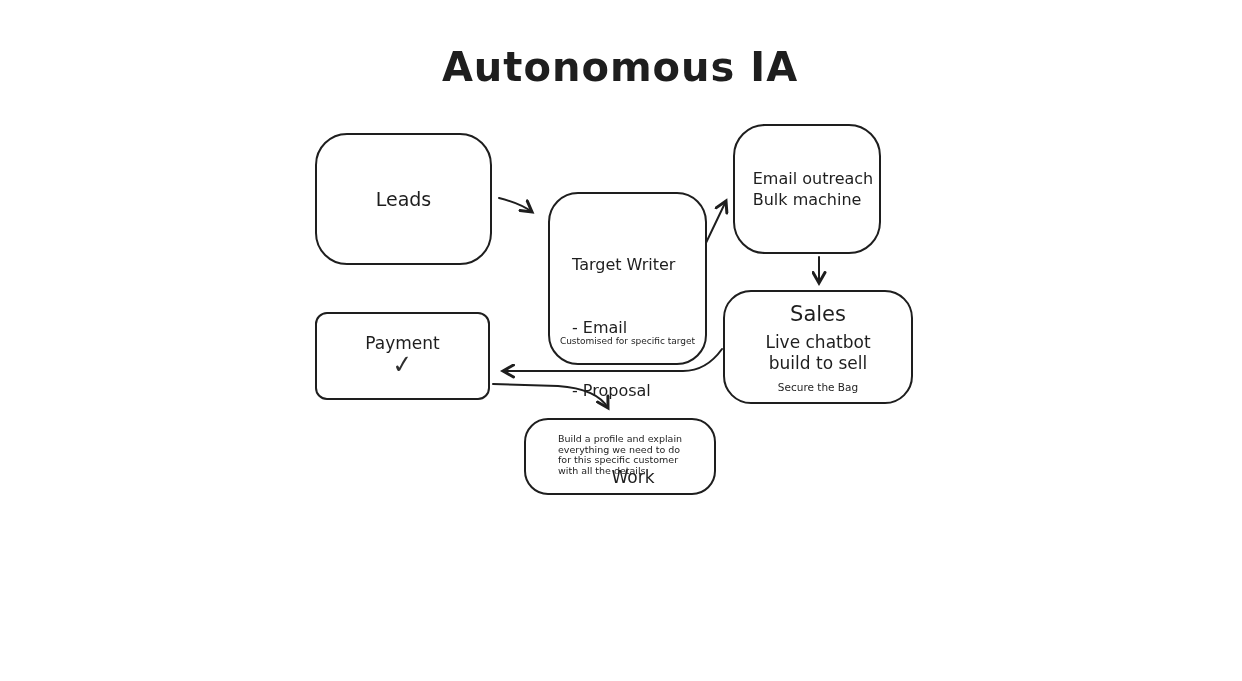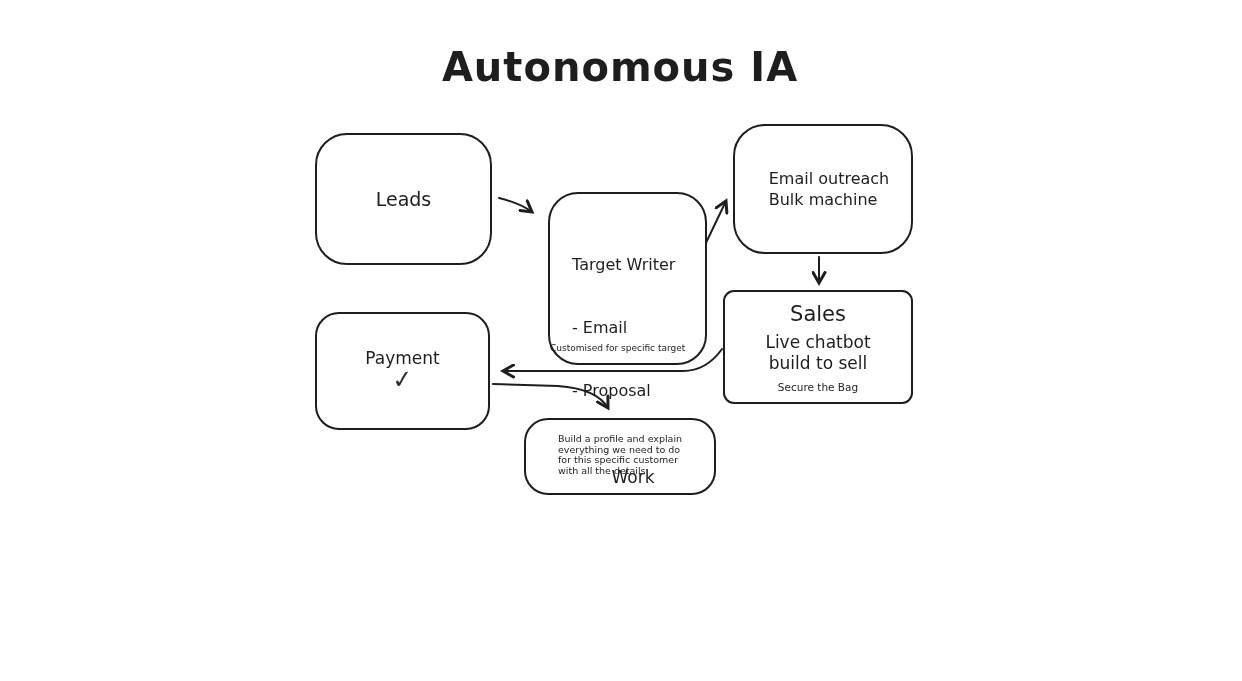--- a/index.html
+++ b/index.html
@@ -16,28 +16,28 @@
 
   .title {
     position:absolute; left:420px; top:44px; width:400px; text-align:center;
     font-size:40px; font-weight:700; letter-spacing:1px;
   }
   .subtitle { position:absolute; left:511px; top:94px; width:200px; text-align:center; font-size:10.5px; line-height:12px; }
 
   .box-leads   { left:315px; top:133px; width:177px; height:132px; border-radius:32px; font-size:19px; }
   .box-target  { left:548px; top:192px; width:159px; height:173px; border-radius:30px; }
   .target-text { position:absolute; top:18px; left:22px; font-size:16px; line-height:21px; white-space:pre; }
-  .target-foot { position:absolute; bottom:10px; left:0; width:100%; font-size:9px; }
-  .box-email   { left:733px; top:124px; width:180px; height:130px; border-radius:32px;padding-left:12px; }
+  .target-foot { position:absolute; bottom:17px; left:0; width:100%; text-align:center; font-size:9px; }
+  .box-email   { left:733px; top:124px; width:148px; height:130px; border-radius:32px;padding-left:12px; }
   .email-text  { font-size:16px; line-height:21px; text-align:left; }
-  .box-sales   { left:723px; top:290px; width:190px; height:114px; border-radius:11px; }
+  .box-sales   { left:723px; top:290px; width:190px; height:114px; border-radius:28px; }
   .sales-title { font-size:21px; margin-bottom:6px; }
   .sales-line  { font-size:17px; line-height:21px; }
   .sales-foot  { font-size:10.5px; margin-top:7px; }
-  .box-payment { left:315px; top:312px; width:175px; height:118px; border-radius:24px; }
+  .box-payment { left:315px; top:312px; width:175px; height:88px; border-radius:12px; }
   .payment-label { font-size:17px; }
   .payment-check { font-size:25px; font-weight:700; color:#2f2f2f; transform:rotate(-6deg); margin-top:-3px; }
   .box-work    { left:524px; top:418px; width:192px; height:77px; border-radius:24px; }
   .work-note   { position:absolute; top:14px; left:32px; width:130px; font-size:9.5px; line-height:10.6px; }
   .work-label  { position:absolute; bottom:6px; left:13px; width:100%; text-align:center; font-size:17px; }
   .box-full    { left:322px; top:555px; width:578px; height:59px; border-radius:20px; font-size:15px; }
 
   .arrows { position:absolute; left:0; top:0; width:1242px; height:681px; pointer-events:none; }
   .arrows path { fill:none; stroke:#1e1e1e; stroke-width:2; stroke-linecap:round; }
 </style>

